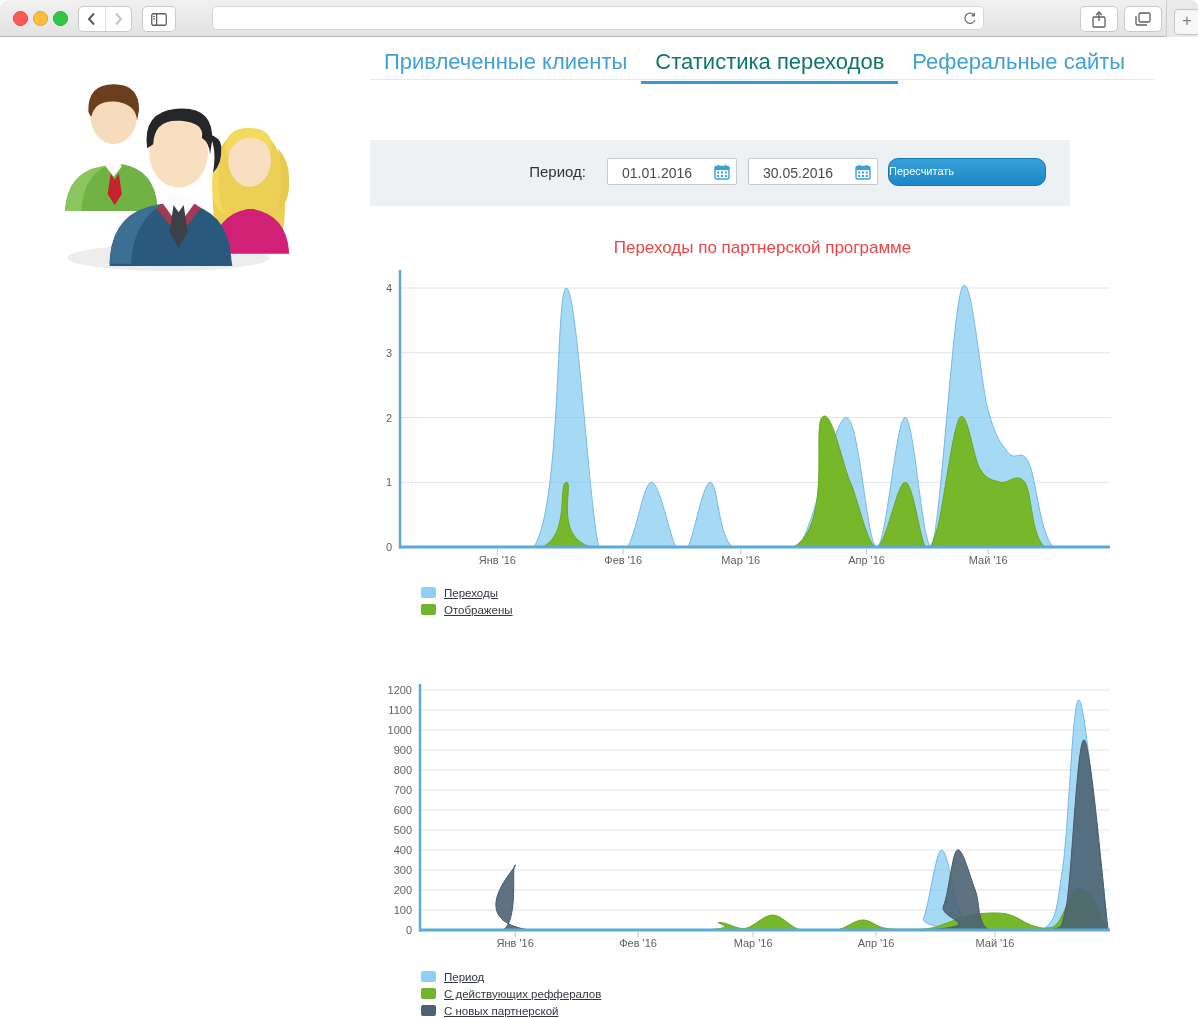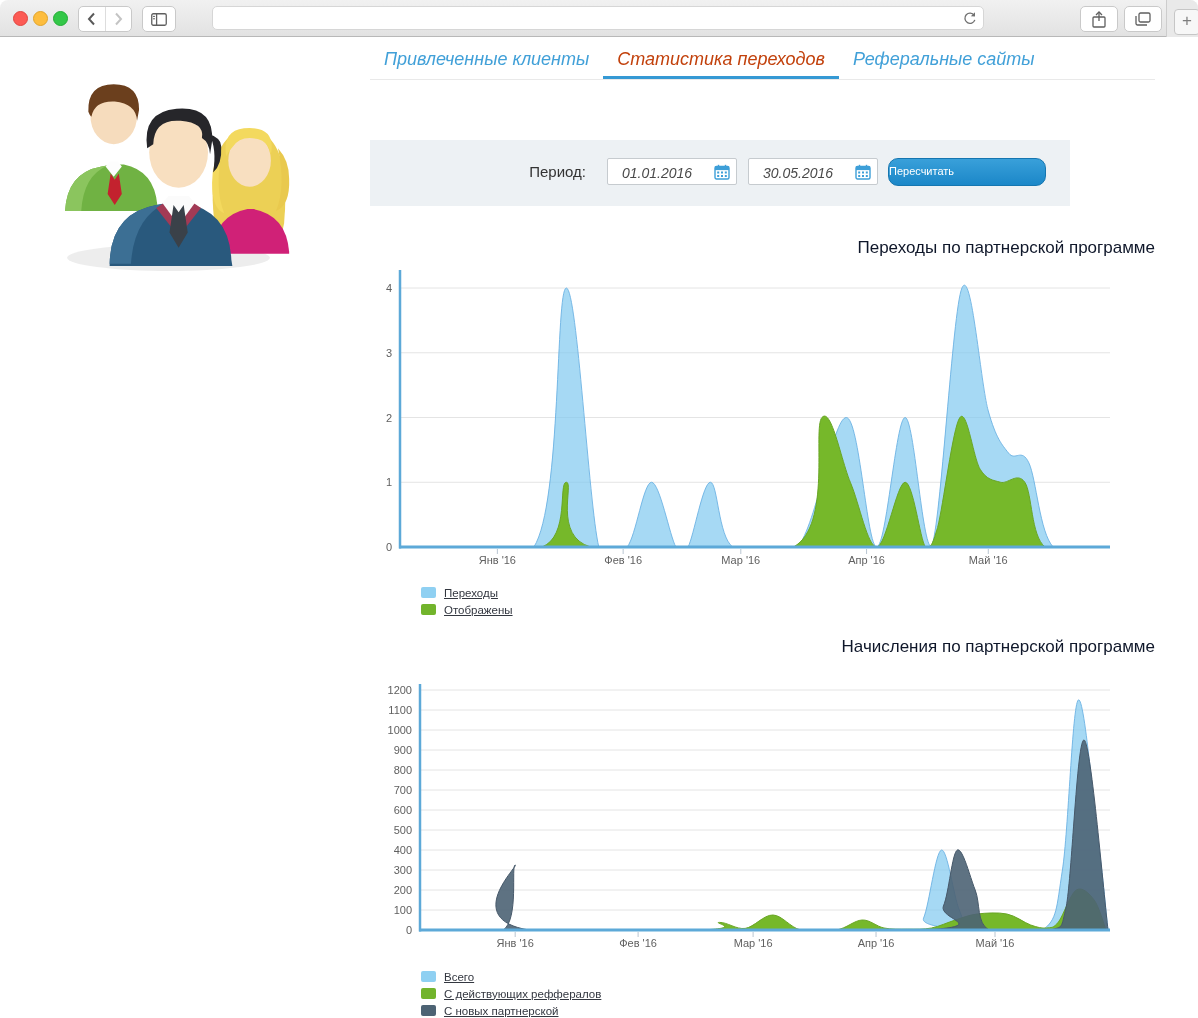--- a/index.html
+++ b/index.html
@@ -26,38 +26,38 @@
               outline:none;font-size:13px;color:#333;background:transparent;}
   .reload{position:absolute;right:6px;top:4px;}
   .newtabzone{position:absolute;left:1166px;top:0;width:32px;height:43px;background:#e9e9e9;
               border-left:1px solid #cdcdcd;border-bottom:1px solid #bcbcbc;border-radius:0 0 0 6px;}
   .newtabzone .plusbox{position:absolute;left:7px;top:9px;width:24px;height:24px;background:#f7f7f7;
               border:1px solid #c6c6c6;border-radius:4px;color:#7e7e7e;font-size:17px;line-height:22px;
               text-align:center;}
   
   .page{position:absolute;left:0;top:37px;width:1198px;height:981px;background:#fff;}
   .tabsrow{position:absolute;left:370px;top:3px;width:785px;height:39px;border-bottom:1px solid #e9e9e9;}
-  .tab{display:inline-block;font-size:18px;color:#41a0d8;padding:9px 14px 9px 14px;cursor:pointer;font-style:italic;}
-  .tab.active{border-bottom:3px solid #3599d4;padding-bottom:6px;color:#c2410c;}
+  .tab{display:inline-block;font-size:22px;color:#41a0d8;padding:9px 14px 9px 14px;cursor:pointer;}
+  .tab.active{border-bottom:3px solid #3599d4;padding-bottom:6px;color:#0f766e;}
   .subtabs{position:absolute;left:370px;top:62px;height:22px;}
   .subtab{display:inline-block;font-size:15px;color:#3a9ad2;margin-right:26px;cursor:pointer;}
   .filterbar{position:absolute;left:370px;top:103px;width:700px;height:66px;background:#edf1f4;}
   .filterlabel{position:absolute;left:100px;top:23px;width:116px;text-align:right;
                font-size:15px;color:#333;}
   .dateinput{position:absolute;top:18px;width:130px;height:27px;background:#fff;
              border:1px solid #c6cbcf;border-radius:2px;box-sizing:border-box;}
   .dateinput input{position:absolute;left:0;top:0;width:96px;height:25px;border:none;outline:none;
              font-size:14px;color:#4a4a4a;background:transparent;padding-left:14px;
-             font-family:"Liberation Sans",sans-serif;font-style:italic;}
+             font-family:"Liberation Sans",sans-serif;}
   .calicon{position:absolute;right:6px;top:5px;}
   .recalc{position:absolute;left:518px;top:18px;width:156px;height:26px;
           background:linear-gradient(#39a0da,#1b87c8);border:1px solid #1576b0;border-radius:10px;
           color:#fff;font-size:11px;text-align:left;line-height:25px;cursor:pointer;
           font-family:"Liberation Sans",sans-serif;}
-  .charttitle{position:absolute;left:370px;width:785px;text-align:right;font-size:17px;color:#0f172a;}
+  .charttitle{position:absolute;left:370px;width:785px;text-align:center;font-size:17px;color:#ef4444;}
   .chartsub{position:absolute;left:370px;width:785px;text-align:center;font-size:12px;color:#666;}
   .legend{position:absolute;left:421px;}
   .legend .item{display:flex;align-items:center;height:17px;}
   .legend .swatch{width:15px;height:11px;border-radius:2px;margin-right:8px;}
   .legend .lbl{font-size:11.5px;color:#333740;text-decoration:underline;}
   svg text{font-family:"Liberation Sans","DejaVu Sans",sans-serif;}
 </style>
 </head>
 <body>
 
@@ -225,21 +225,20 @@
         <div class="item">
           <span class="swatch" style="background: rgb(143, 208, 242);"></span>
           <span class="lbl">Переходы</span>
         </div>
         <div class="item">
           <span class="swatch" style="background: rgb(114, 180, 44);"></span>
           <span class="lbl">Отображены</span>
         </div>
       </div>
 
-    <div class="charttitle" style="top:600px;">Начисления по партнерской программе</div>
     <svg class="abs" style="left:370px;top:643px;" width="788" height="285" id="chart2">
         <text x="42" y="254" text-anchor="end" font-size="11" fill="#606060">0</text>
         <line x1="50" y1="230" x2="740" y2="230" stroke="#e4e4e4" stroke-width="1"></line>
         <text x="42" y="234" text-anchor="end" font-size="11" fill="#606060">100</text>
         <line x1="50" y1="210" x2="740" y2="210" stroke="#e4e4e4" stroke-width="1"></line>
         <text x="42" y="214" text-anchor="end" font-size="11" fill="#606060">200</text>
         <line x1="50" y1="190" x2="740" y2="190" stroke="#e4e4e4" stroke-width="1"></line>
         <text x="42" y="194" text-anchor="end" font-size="11" fill="#606060">300</text>
         <line x1="50" y1="170" x2="740" y2="170" stroke="#e4e4e4" stroke-width="1"></line>
         <text x="42" y="174" text-anchor="end" font-size="11" fill="#606060">400</text>
@@ -274,21 +273,21 @@
         <line x1="383.1034482758621" y1="252" x2="383.1034482758621" y2="257" stroke="#b9c6d2" stroke-width="1"></line>
         <text x="383.1034482758621" y="267" text-anchor="middle" font-size="11" fill="#606060">Мар '16</text>
         <line x1="506.0344827586207" y1="252" x2="506.0344827586207" y2="257" stroke="#b9c6d2" stroke-width="1"></line>
         <text x="506.0344827586207" y="267" text-anchor="middle" font-size="11" fill="#606060">Апр '16</text>
         <line x1="625" y1="252" x2="625" y2="257" stroke="#b9c6d2" stroke-width="1"></line>
         <text x="625" y="267" text-anchor="middle" font-size="11" fill="#606060">Май '16</text>
       </svg>
     <div class="legend" style="top:931px;" id="legend2">
         <div class="item">
           <span class="swatch" style="background: rgb(143, 208, 242);"></span>
-          <span class="lbl">Всего</span>
+          <span class="lbl">Период</span>
         </div>
         <div class="item">
           <span class="swatch" style="background: rgb(114, 180, 44);"></span>
           <span class="lbl">С действующих реффералов</span>
         </div>
         <div class="item">
           <span class="swatch" style="background: rgb(77, 99, 116);"></span>
           <span class="lbl">С новых партнерской</span>
         </div>
       </div>

